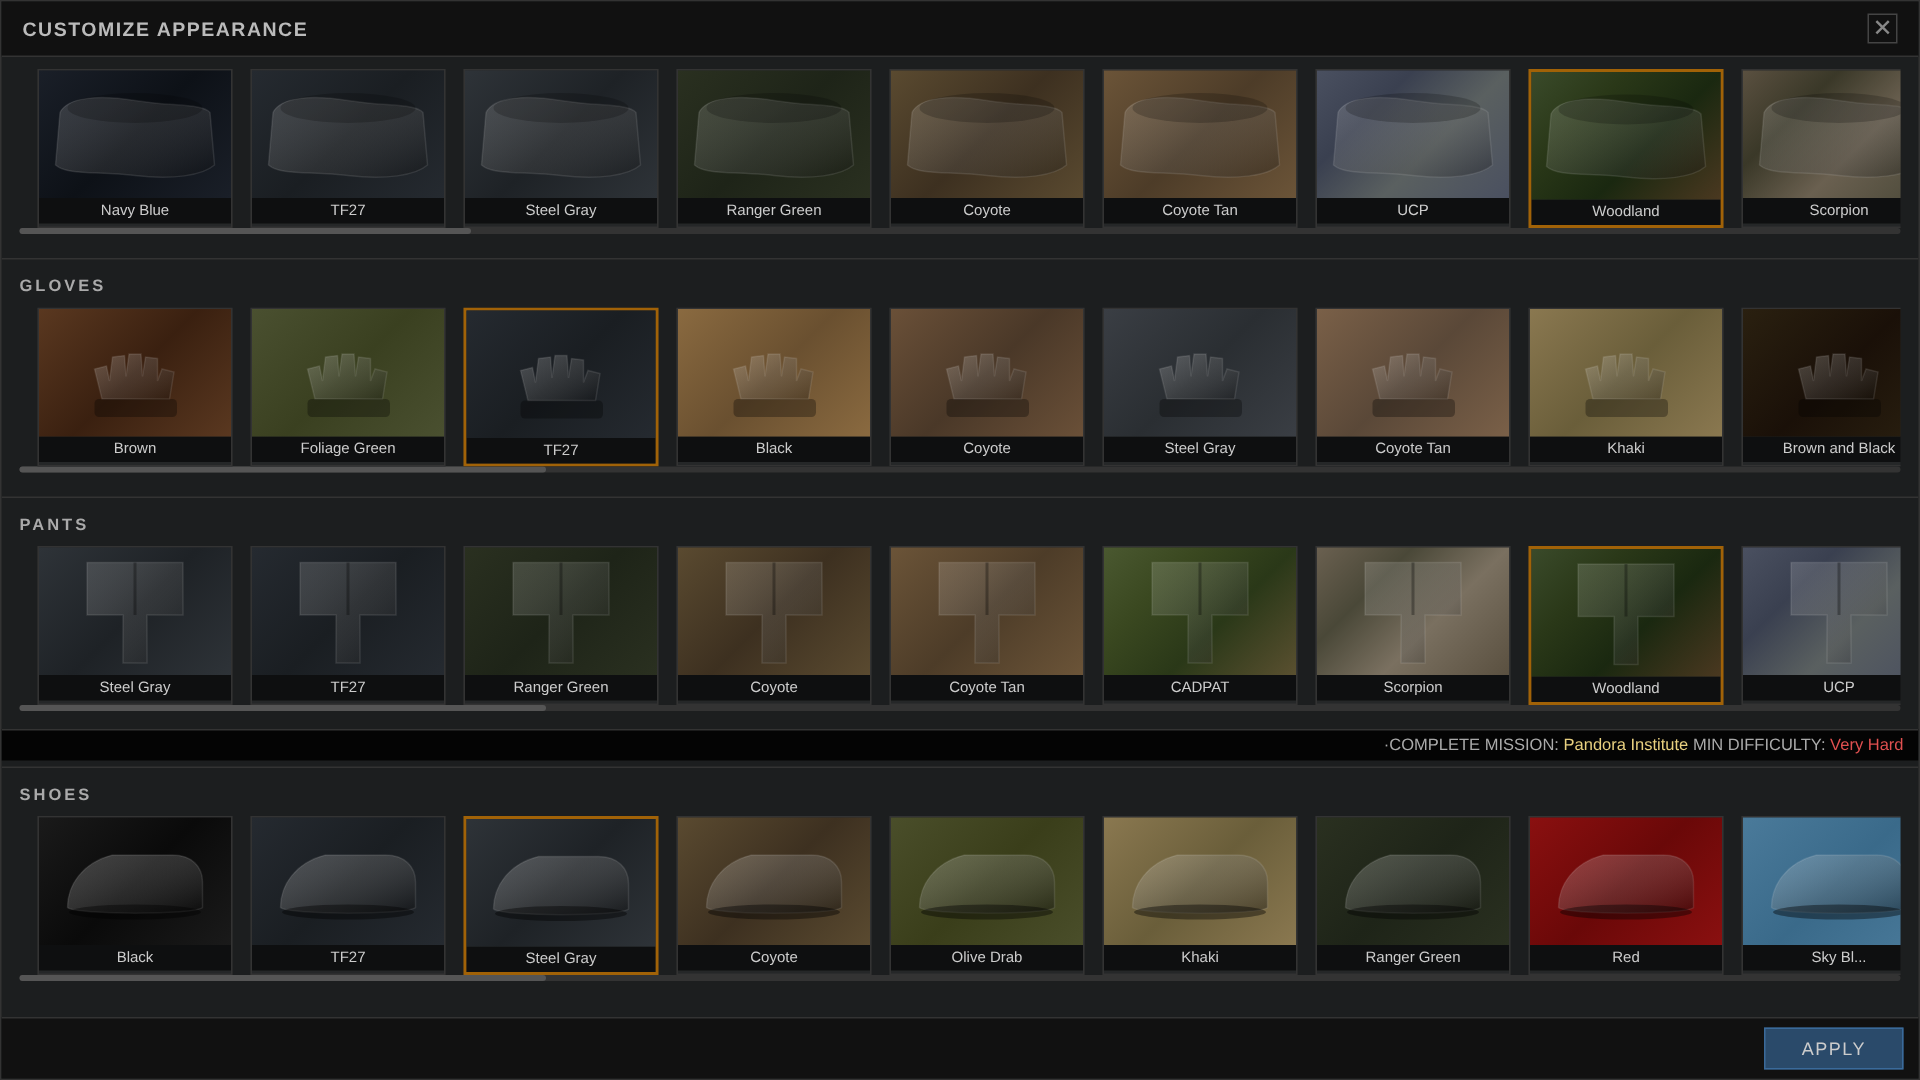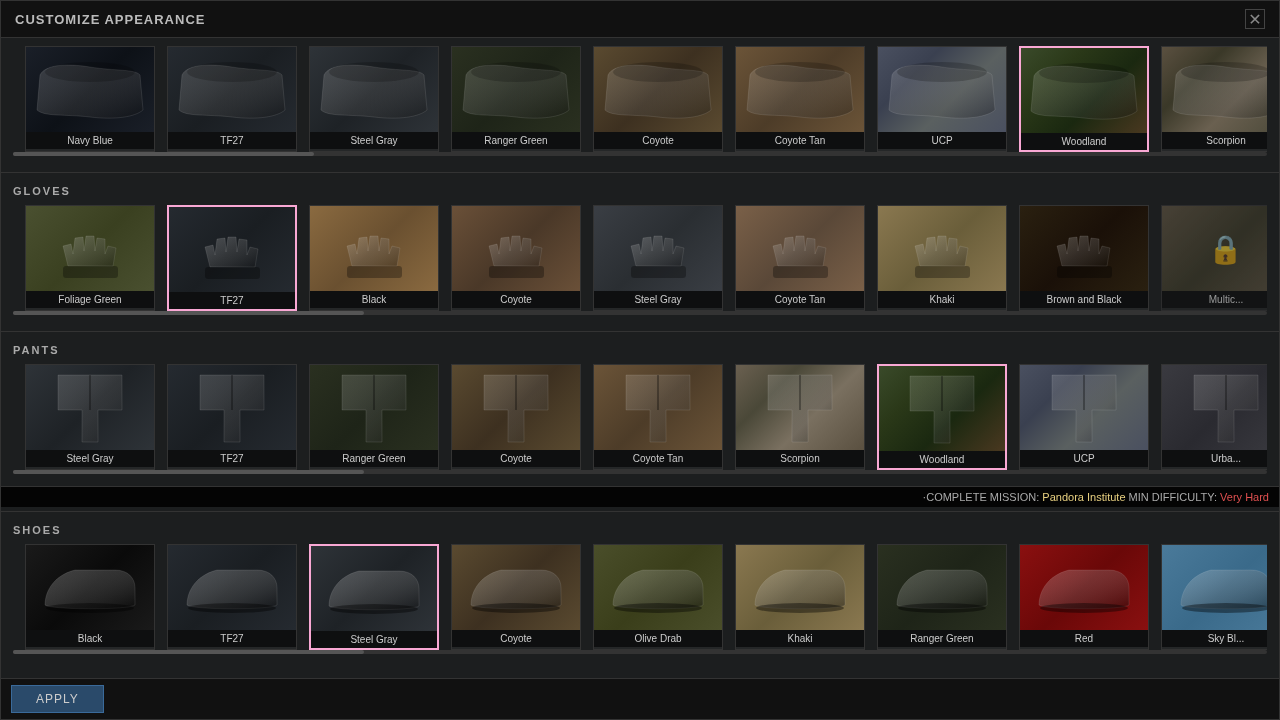--- a/index.html
+++ b/index.html
@@ -99,21 +99,21 @@
       flex-shrink: 0;
       background: #252728;
       border: 1px solid #333;
       cursor: pointer;
       position: relative;
       display: flex;
       flex-direction: column;
     }
 
     .item-card.selected {
-      border: 2px solid #f9a8d4;
+      border: 2px solid #a16207;
     }
 
     .item-card.locked {
       opacity: 0.7;
     }
 
     .item-img {
       width: 100%;
       height: 85px;
       background: #1a1c1e;
@@ -207,20 +207,21 @@
       color: #e8d080;
     }
 
     .mission-bar .difficulty {
       color: #e05050;
       margin-top: 32px;
     }
 
     .modal-footer {
       display: flex;
+      justify-content: flex-end;
       padding: 6px 10px;
       background: #111;
       border-top: 1px solid #333;
       flex-shrink: 0;
     }
 
     .apply-btn {
       background: #2a4a6a;
       color: #ccc;
       border: 1px solid #3a6a9a;
@@ -437,20 +438,37 @@
         <div class="scroll-bar-fill" id="shirt-scroll" style="width: 24%;"></div>
       </div>
     </div>
 
     <div class="divider"></div>
 
     <div class="section">
       <div class="section-label">GLOVES</div>
       <div class="items-row" id="gloves-items">
           <div class="item-card">
+            <div class="item-img gloves-brown">
+              <div class="item-visual">
+                <svg class="glove-svg" viewBox="0 0 75 65">
+    <defs>
+      <linearGradient id="gg_gloves-brown" x1="0%" y1="0%" x2="100%" y2="100%">
+        <stop offset="0%" stop-color="rgba(255,255,255,0.2)"></stop>
+        <stop offset="100%" stop-color="rgba(0,0,0,0.3)"></stop>
+      </linearGradient>
+    </defs>
+    <path d="M15,50 L10,30 L18,28 L20,38 L22,22 L30,21 L31,35 L33,20 L41,20 L42,35 L44,22 L52,23 L52,38 L55,30 L63,32 L60,50 Z" fill="url(#gg_gloves-brown)" stroke="rgba(255,255,255,0.1)" stroke-width="1"></path>
+    <rect x="10" y="50" width="55" height="12" rx="3" fill="rgba(0,0,0,0.3)"></rect>
+  </svg>
+              </div>
+            </div>
+            <div class="item-label">Brown</div>
+          </div>
+          <div class="item-card">
             <div class="item-img gloves-foliage">
               <div class="item-visual">
                 <svg class="glove-svg" viewBox="0 0 75 65">
     <defs>
       <linearGradient id="gg_gloves-foliage" x1="0%" y1="0%" x2="100%" y2="100%">
         <stop offset="0%" stop-color="rgba(255,255,255,0.2)"></stop>
         <stop offset="100%" stop-color="rgba(0,0,0,0.3)"></stop>
       </linearGradient>
     </defs>
     <path d="M15,50 L10,30 L18,28 L20,38 L22,22 L30,21 L31,35 L33,20 L41,20 L42,35 L44,22 L52,23 L52,38 L55,30 L63,32 L60,50 Z" fill="url(#gg_gloves-foliage)" stroke="rgba(255,255,255,0.1)" stroke-width="1"></path>
@@ -673,20 +691,37 @@
         <stop offset="0%" stop-color="rgba(255,255,255,0.15)"></stop>
         <stop offset="100%" stop-color="rgba(0,0,0,0.3)"></stop>
       </linearGradient>
     </defs>
     <path d="M8,5 L72,5 L72,40 L48,40 L48,72 L32,72 L32,40 L8,40 Z" fill="url(#pg_pants-coyotetan)" stroke="rgba(255,255,255,0.1)" stroke-width="1"></path>
     <line x1="40" y1="5" x2="40" y2="40" stroke="rgba(0,0,0,0.3)" stroke-width="2"></line>
   </svg>
               </div>
             </div>
             <div class="item-label">Coyote Tan</div>
+          </div>
+          <div class="item-card">
+            <div class="item-img pants-cadpat">
+              <div class="item-visual">
+                <svg class="pants-svg" viewBox="0 0 80 75">
+    <defs>
+      <linearGradient id="pg_pants-cadpat" x1="0%" y1="0%" x2="100%" y2="100%">
+        <stop offset="0%" stop-color="rgba(255,255,255,0.15)"></stop>
+        <stop offset="100%" stop-color="rgba(0,0,0,0.3)"></stop>
+      </linearGradient>
+    </defs>
+    <path d="M8,5 L72,5 L72,40 L48,40 L48,72 L32,72 L32,40 L8,40 Z" fill="url(#pg_pants-cadpat)" stroke="rgba(255,255,255,0.1)" stroke-width="1"></path>
+    <line x1="40" y1="5" x2="40" y2="40" stroke="rgba(0,0,0,0.3)" stroke-width="2"></line>
+  </svg>
+              </div>
+            </div>
+            <div class="item-label">CADPAT</div>
           </div>
           <div class="item-card">
             <div class="item-img pants-scorpion">
               <div class="item-visual">
                 <svg class="pants-svg" viewBox="0 0 80 75">
     <defs>
       <linearGradient id="pg_pants-scorpion" x1="0%" y1="0%" x2="100%" y2="100%">
         <stop offset="0%" stop-color="rgba(255,255,255,0.15)"></stop>
         <stop offset="100%" stop-color="rgba(0,0,0,0.3)"></stop>
       </linearGradient>

